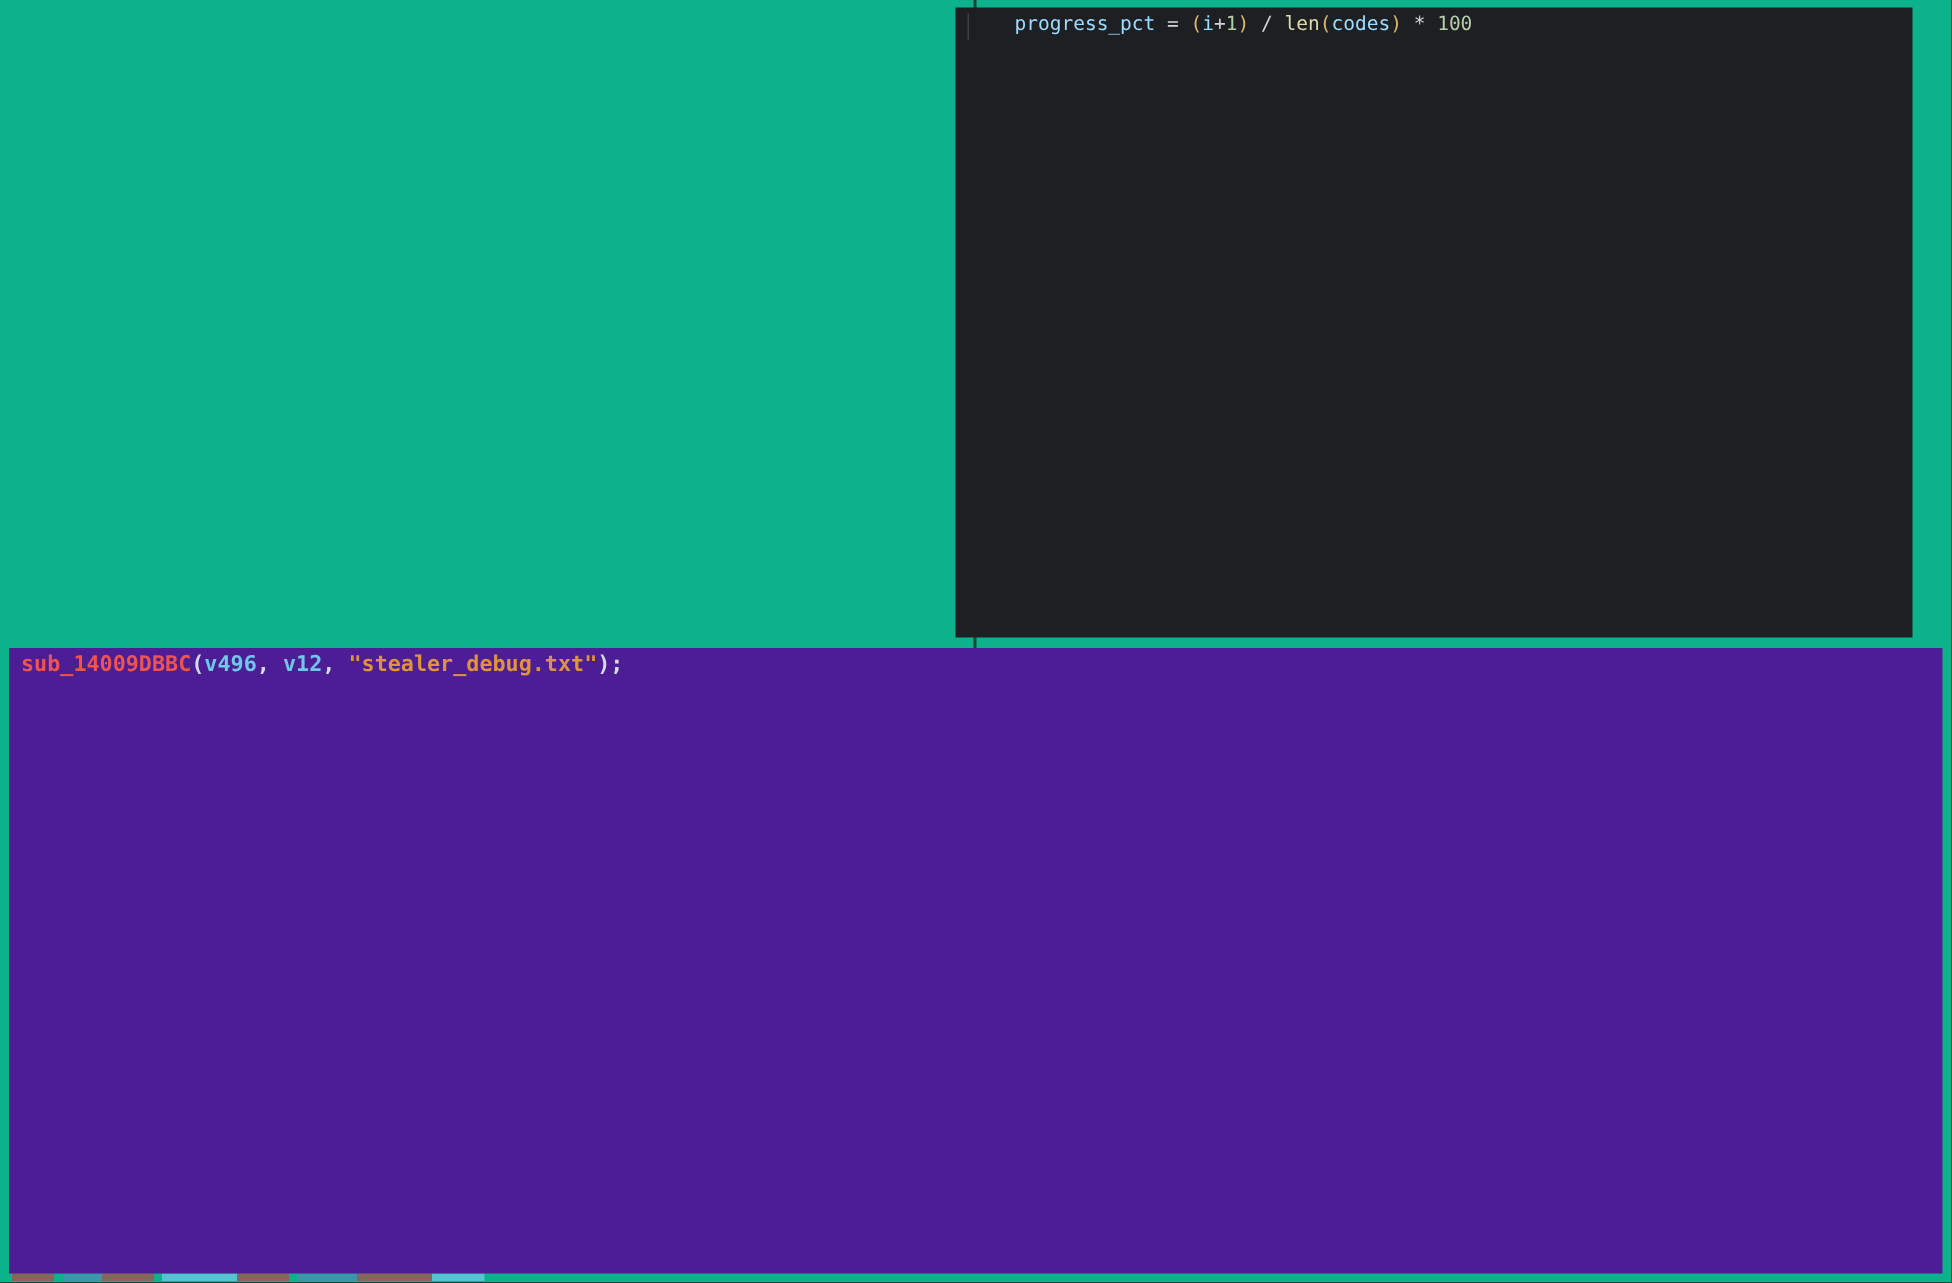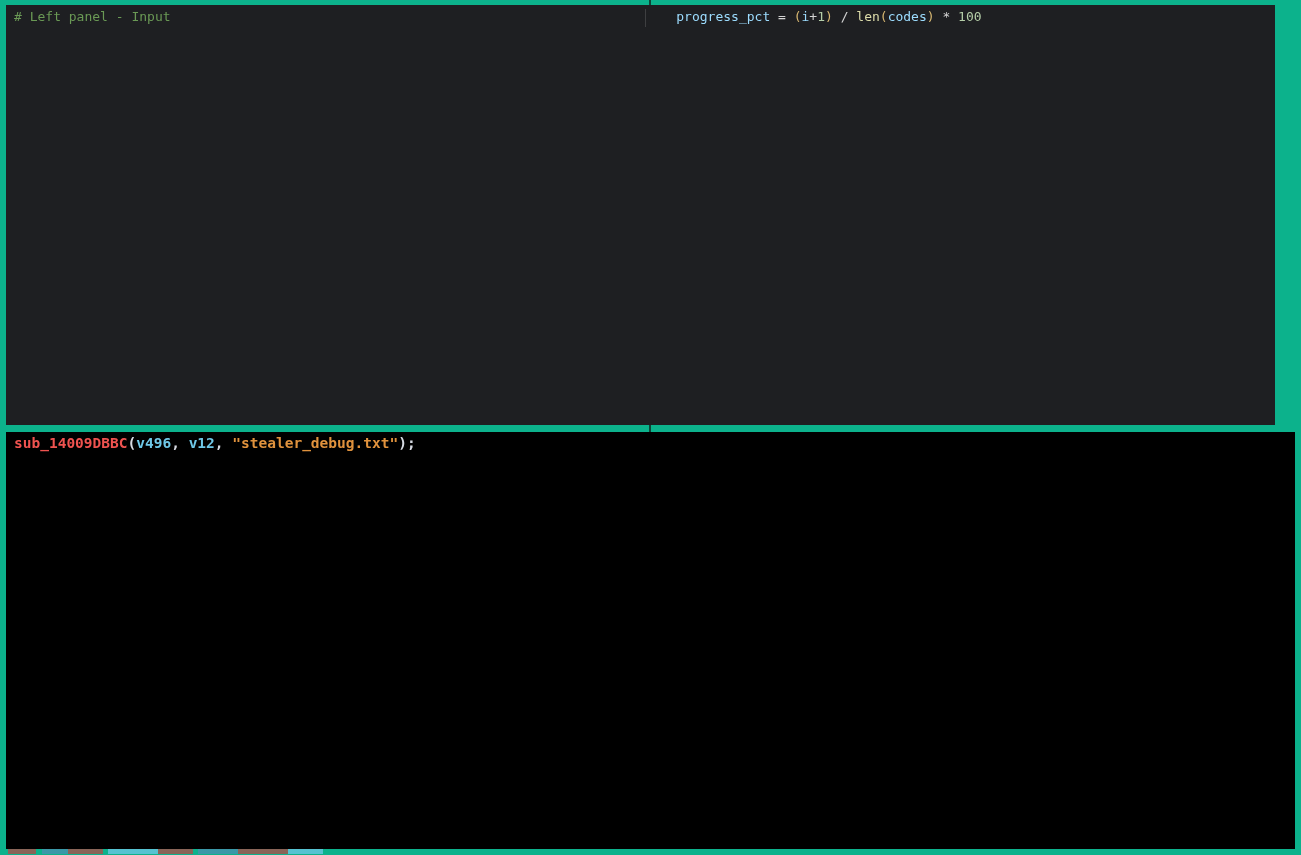--- a/index.html
+++ b/index.html
@@ -4,40 +4,37 @@
 <style>
   html,body{margin:0;padding:0;background:#000;}
   .screen{position:relative;width:1301px;height:855px;background:#0cb28c;overflow:hidden;
           font-family:"DejaVu Sans Mono",monospace;}
   .win{position:absolute;overflow:hidden;}
   .win-top{top:5px;height:420px;background:#1e1f22;padding:3px 0 0 8px;box-sizing:border-box;
            font-size:13px;line-height:18.9px;}
   #win-left{left:6px;width:638px;}
   #win-right{left:637px;width:638px;}
   .seam{position:absolute;left:649px;top:0;width:2px;height:432px;background:#0e4437;}
-  #win-bottom{left:6px;top:432px;width:1289px;height:417px;background:#000000;
+  #win-bottom{left:6px;top:432px;width:1289px;height:417px;background:#4c1d95;
               padding:2px 0 0 8px;box-sizing:border-box;
               font-size:14.5px;line-height:19.9px;font-weight:bold;}
   .line{white-space:pre;height:inherit;}
   .ind{display:inline-block;height:18px;vertical-align:bottom;
        background-image:repeating-linear-gradient(90deg,rgba(255,255,255,0.14) 0 1px,transparent 1px 4ch);}
   .smudge{position:absolute;left:8px;bottom:1px;width:315px;height:5px;opacity:.75;
     background:linear-gradient(90deg,#b34a46 0 28px,transparent 28px 34px,#4a8fb0 34px 60px,
       #b34a46 60px 95px,transparent 95px 100px,#6fc8e8 100px 150px,#b34a46 150px 185px,
       transparent 185px 190px,#4a8fb0 190px 230px,#b34a46 230px 280px,#6fc8e8 280px 315px);}
 </style>
 </head>
 <body>
 
 <div class="screen">
   <div class="seam"></div>
 
-  <div class="win win-top" id="win-left">
-      <div class="line"><span style="color: rgb(106, 153, 85);"># Left panel - Input</span></div>
-    </div>
 
   <div class="win win-top" id="win-right">
       <div class="line"><span class="ind" style="width: 4ch;"></span><span style="color: rgb(156, 220, 254);">progress_pct</span><span style="color: rgb(212, 212, 212);"> = </span><span style="color: rgb(216, 184, 114);">(</span><span style="color: rgb(156, 220, 254);">i</span><span style="color: rgb(212, 212, 212);">+</span><span style="color: rgb(181, 206, 168);">1</span><span style="color: rgb(216, 184, 114);">)</span><span style="color: rgb(212, 212, 212);"> / </span><span style="color: rgb(220, 220, 170);">len</span><span style="color: rgb(216, 184, 114);">(</span><span style="color: rgb(156, 220, 254);">codes</span><span style="color: rgb(216, 184, 114);">)</span><span style="color: rgb(212, 212, 212);"> * </span><span style="color: rgb(181, 206, 168);">100</span></div>
     </div>
 
   <div class="smudge"></div>
 
   <div class="win" id="win-bottom">
       <div class="line"><span style="color: rgb(239, 83, 80);">sub_14009DBBC</span><span style="color: rgb(214, 218, 226);">(</span><span style="color: rgb(111, 200, 232);">v496</span><span style="color: rgb(214, 218, 226);">, </span><span style="color: rgb(111, 200, 232);">v12</span><span style="color: rgb(214, 218, 226);">, </span><span style="color: rgb(224, 146, 61);">"stealer_debug.txt"</span><span style="color: rgb(214, 218, 226);">);</span></div>
     </div>

